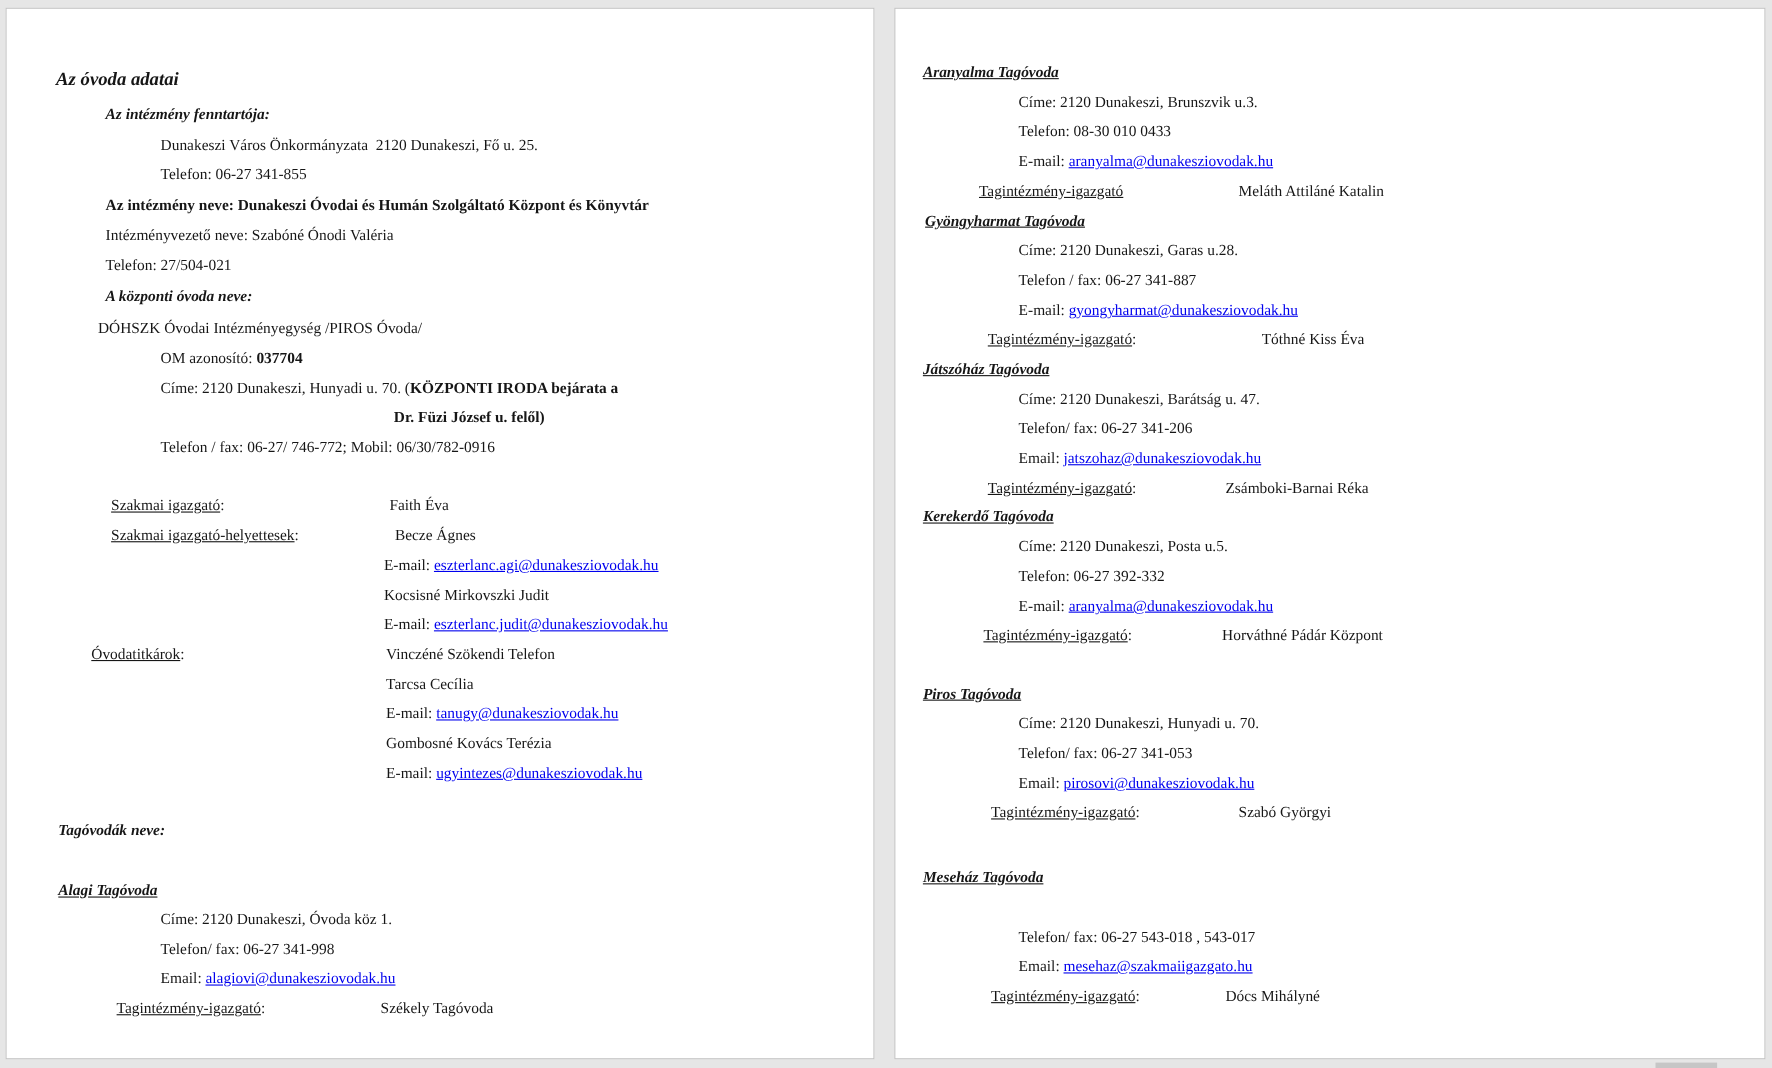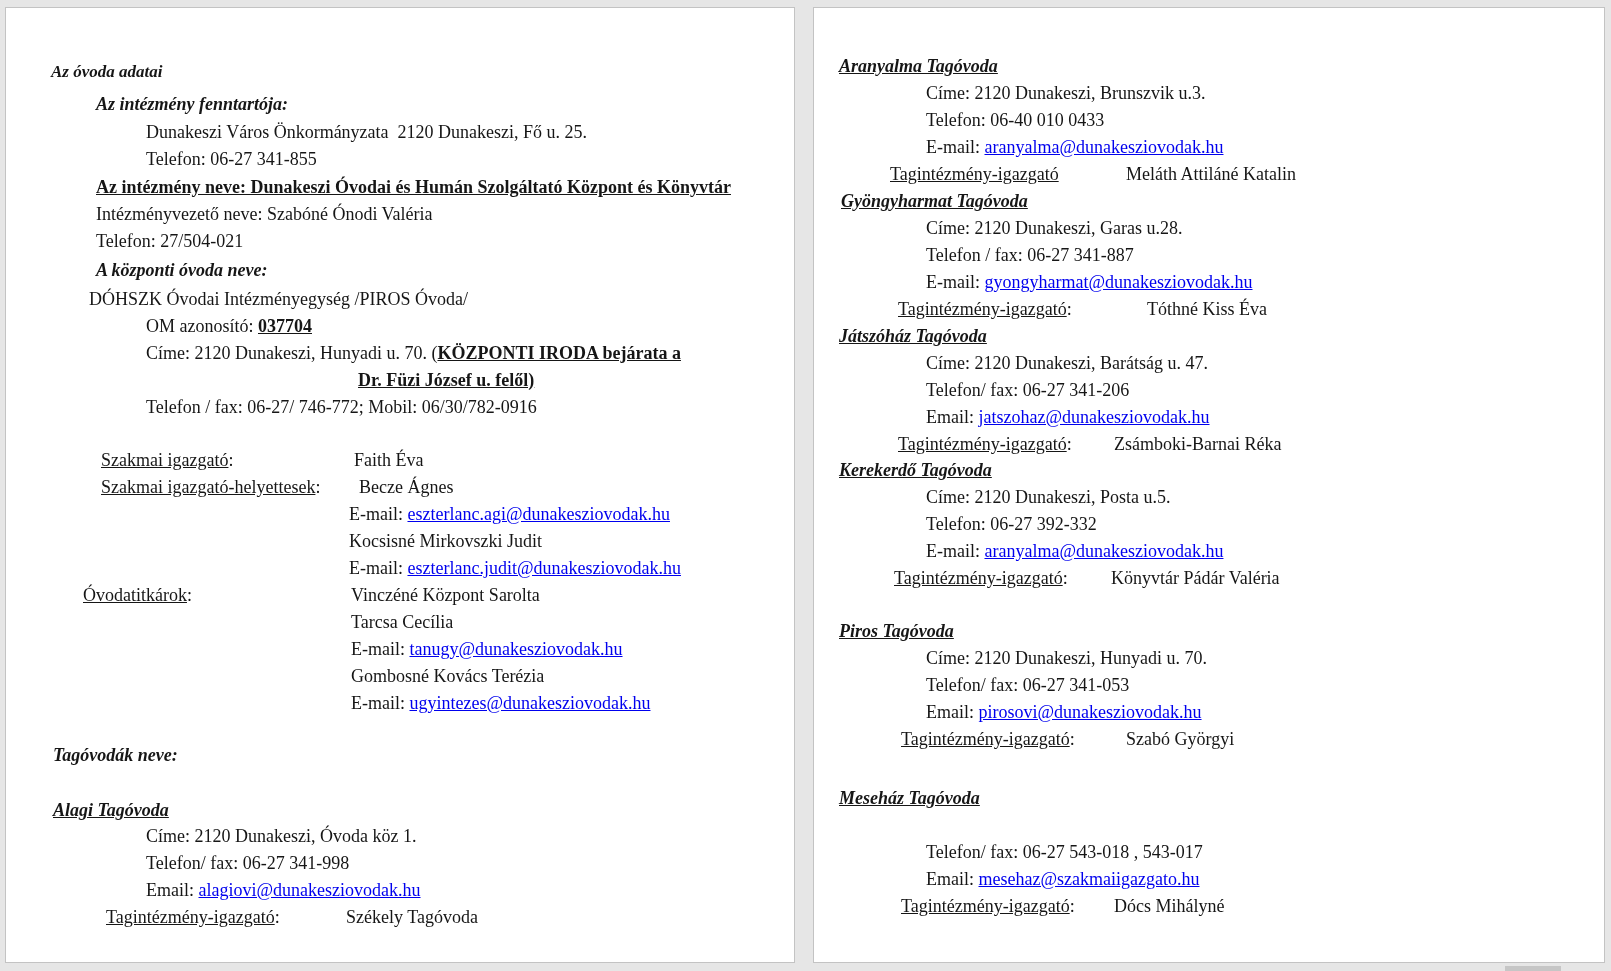--- a/index.html
+++ b/index.html
@@ -1,22 +1,22 @@
 <!DOCTYPE html>
 <html><head>
 <meta charset="utf-8">
 <style>
   html,body{margin:0;padding:0;width:1611px;height:971px;overflow:hidden;
     background:#e6e6e6;font-family:"Liberation Serif","DejaVu Serif",serif;}
   .page{position:absolute;top:7px;height:956px;background:#ffffff;
     border:1px solid #c3c3c3;box-sizing:border-box;}
   #page-left{left:5px;width:790px;}
   #page-right{left:813px;width:792px;}
-  .ln{position:absolute;font-size:18px;line-height:21px;color:#161616;white-space:pre;}
-  .b{font-weight:bold;text-decoration:underline;}
+  .ln{position:absolute;font-size:14px;line-height:21px;color:#161616;white-space:pre;}
+  .b{font-weight:bold;}
   .bi{font-weight:bold;font-style:italic;}
   .u{text-decoration:underline;}
   .title{font-size:17px;}
   a.lnk{color:#0000ee;text-decoration:underline;cursor:pointer;}
   .name-col{position:absolute;white-space:pre;}
   .hthumb{position:absolute;left:1505px;top:966px;width:56px;height:5px;background:#c6c6c6;}
 </style>
 </head>
 <body>
 
@@ -37,60 +37,60 @@
   <div class="ln" style="top:335px;left:140px"><span>Címe: 2120 Dunakeszi, Hunyadi u. 70. (</span><span class="b">KÖZPONTI IRODA bejárata a</span></div>
   <div class="ln b" style="top:362px;left:352px">Dr. Füzi József u. felől)</div>
   <div class="ln" style="top:389px;left:140px">Telefon / fax: 06-27/ 746-772; Mobil: 06/30/782-0916</div>
 
   <div class="ln" style="top:442px;left:95px"><span class="u">Szakmai igazgató</span><span>:</span><span class="name-col" style="left:253px">Faith Éva</span></div>
   <div class="ln" style="top:469px;left:95px"><span class="u">Szakmai igazgató-helyettesek</span><span>:</span><span class="name-col" style="left:258px">Becze Ágnes</span></div>
   <div class="ln" style="top:496px;left:343px"><span>E-mail: </span><a class="lnk">eszterlanc.agi@dunakesziovodak.hu</a></div>
   <div class="ln" style="top:523px;left:343px">Kocsisné Mirkovszki Judit</div>
   <div class="ln" style="top:550px;left:343px"><span>E-mail: </span><a class="lnk">eszterlanc.judit@dunakesziovodak.hu</a></div>
 
-  <div class="ln" style="top:577px;left:77px"><span class="u">Óvodatitkárok</span><span>:</span><span class="name-col" style="left:268px">Vinczéné Központ Sarolta</span></div>
+  <div class="ln" style="top:577px;left:77px"><span class="u">Óvodatitkárok</span><span>:</span><span class="name-col" style="left:268px">Vinczéné Szökendi Telefon</span></div>
   <div class="ln" style="top:604px;left:345px">Tarcsa Cecília</div>
   <div class="ln" style="top:631px;left:345px"><span>E-mail: </span><a class="lnk">tanugy@dunakesziovodak.hu</a></div>
   <div class="ln" style="top:658px;left:345px">Gombosné Kovács Terézia</div>
   <div class="ln" style="top:685px;left:345px"><span>E-mail: </span><a class="lnk">ugyintezes@dunakesziovodak.hu</a></div>
 
   <div class="ln bi" style="top:737px;left:47px">Tagóvodák neve:</div>
 
   <div class="ln bi u" style="top:792px;left:47px">Alagi Tagóvoda</div>
   <div class="ln" style="top:818px;left:140px">Címe: 2120 Dunakeszi, Óvoda köz 1.</div>
   <div class="ln" style="top:845px;left:140px">Telefon/ fax: 06-27 341-998</div>
   <div class="ln" style="top:872px;left:140px"><span>Email: </span><a class="lnk">alagiovi@dunakesziovodak.hu</a></div>
   <div class="ln" style="top:899px;left:100px"><span class="u">Tagintézmény-igazgató</span><span>:</span><span class="name-col" style="left:240px">Székely Tagóvoda</span></div>
 </div>
 
 <div class="page" id="page-right">
 
   <div class="ln bi u" style="top:48px;left:25px">Aranyalma Tagóvoda</div>
   <div class="ln" style="top:75px;left:112px">Címe: 2120 Dunakeszi, Brunszvik u.3.</div>
-  <div class="ln" style="top:102px;left:112px">Telefon: 06-40 010 0433</div>
+  <div class="ln" style="top:102px;left:112px">Telefon: 08-30 010 0433</div>
   <div class="ln" style="top:129px;left:112px"><span>E-mail: </span><a class="lnk">aranyalma@dunakesziovodak.hu</a></div>
   <div class="ln" style="top:156px;left:76px"><span class="u">Tagintézmény-igazgató</span><span></span><span class="name-col" style="left:236px">Meláth Attiláné Katalin</span></div>
 
   <div class="ln bi u" style="top:183px;left:27px">Gyöngyharmat Tagóvoda</div>
   <div class="ln" style="top:210px;left:112px">Címe: 2120 Dunakeszi, Garas u.28.</div>
   <div class="ln" style="top:237px;left:112px">Telefon / fax: 06-27 341-887</div>
   <div class="ln" style="top:264px;left:112px"><span>E-mail: </span><a class="lnk">gyongyharmat@dunakesziovodak.hu</a></div>
   <div class="ln" style="top:291px;left:84px"><span class="u">Tagintézmény-igazgató</span><span>:</span><span class="name-col" style="left:249px">Tóthné Kiss Éva</span></div>
 
   <div class="ln bi u" style="top:318px;left:25px">Játszóház Tagóvoda</div>
   <div class="ln" style="top:345px;left:112px">Címe: 2120 Dunakeszi, Barátság u. 47.</div>
   <div class="ln" style="top:372px;left:112px">Telefon/ fax: 06-27 341-206</div>
   <div class="ln" style="top:399px;left:112px"><span>Email: </span><a class="lnk">jatszohaz@dunakesziovodak.hu</a></div>
   <div class="ln" style="top:426px;left:84px"><span class="u">Tagintézmény-igazgató</span><span>:</span><span class="name-col" style="left:216px">Zsámboki-Barnai Réka</span></div>
 
   <div class="ln bi u" style="top:452px;left:25px">Kerekerdő Tagóvoda</div>
   <div class="ln" style="top:479px;left:112px">Címe: 2120 Dunakeszi, Posta u.5.</div>
   <div class="ln" style="top:506px;left:112px">Telefon: 06-27 392-332</div>
   <div class="ln" style="top:533px;left:112px"><span>E-mail: </span><a class="lnk">aranyalma@dunakesziovodak.hu</a></div>
-  <div class="ln" style="top:560px;left:80px"><span class="u">Tagintézmény-igazgató</span><span>:</span><span class="name-col" style="left:217px">Könyvtár Pádár Valéria</span></div>
+  <div class="ln" style="top:560px;left:80px"><span class="u">Tagintézmény-igazgató</span><span>:</span><span class="name-col" style="left:217px">Horváthné Pádár Központ</span></div>
 
   <div class="ln bi u" style="top:613px;left:25px">Piros Tagóvoda</div>
   <div class="ln" style="top:640px;left:112px">Címe: 2120 Dunakeszi, Hunyadi u. 70.</div>
   <div class="ln" style="top:667px;left:112px">Telefon/ fax: 06-27 341-053</div>
   <div class="ln" style="top:694px;left:112px"><span>Email: </span><a class="lnk">pirosovi@dunakesziovodak.hu</a></div>
   <div class="ln" style="top:721px;left:87px"><span class="u">Tagintézmény-igazgató</span><span>:</span><span class="name-col" style="left:225px">Szabó Györgyi</span></div>
 
   <div class="ln bi u" style="top:780px;left:25px">Meseház Tagóvoda</div>
   <div class="ln" style="top:834px;left:112px">Telefon/ fax: 06-27 543-018 , 543-017</div>
   <div class="ln" style="top:861px;left:112px"><span>Email: </span><a class="lnk">mesehaz@szakmaiigazgato.hu</a></div>

